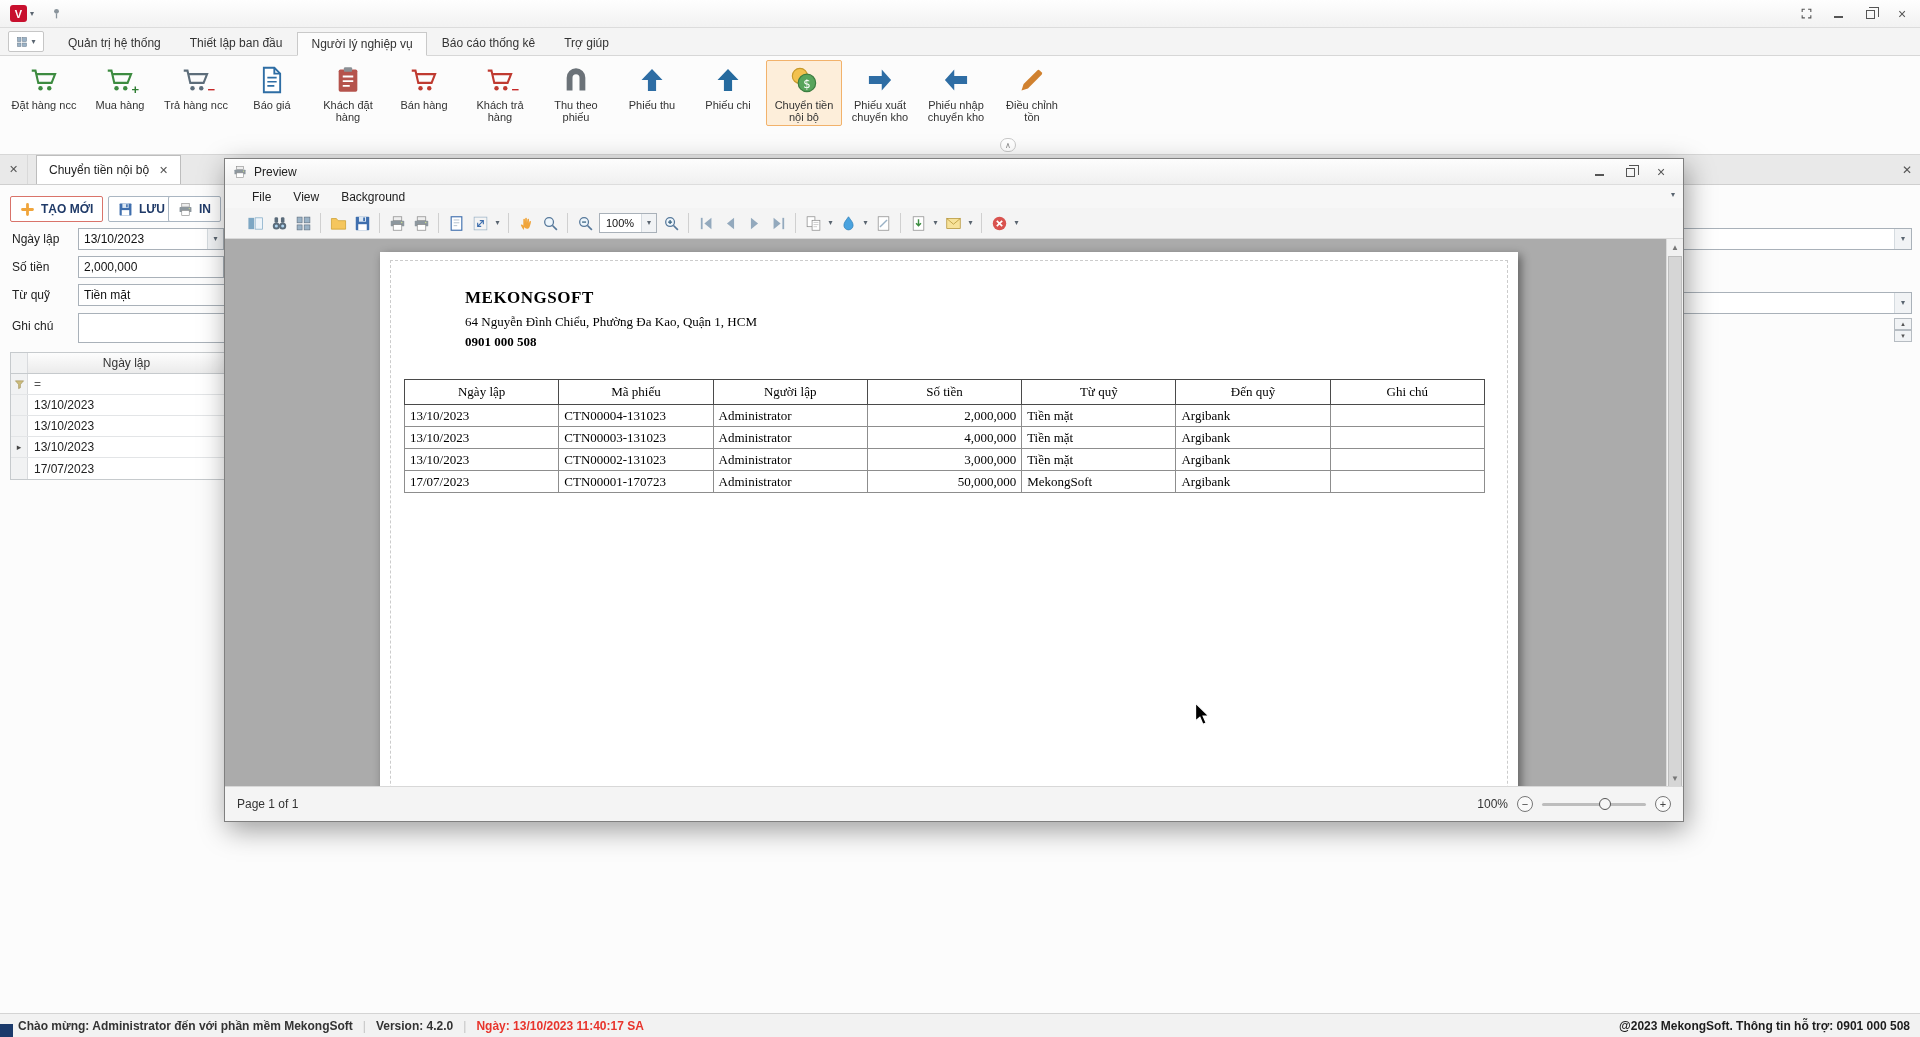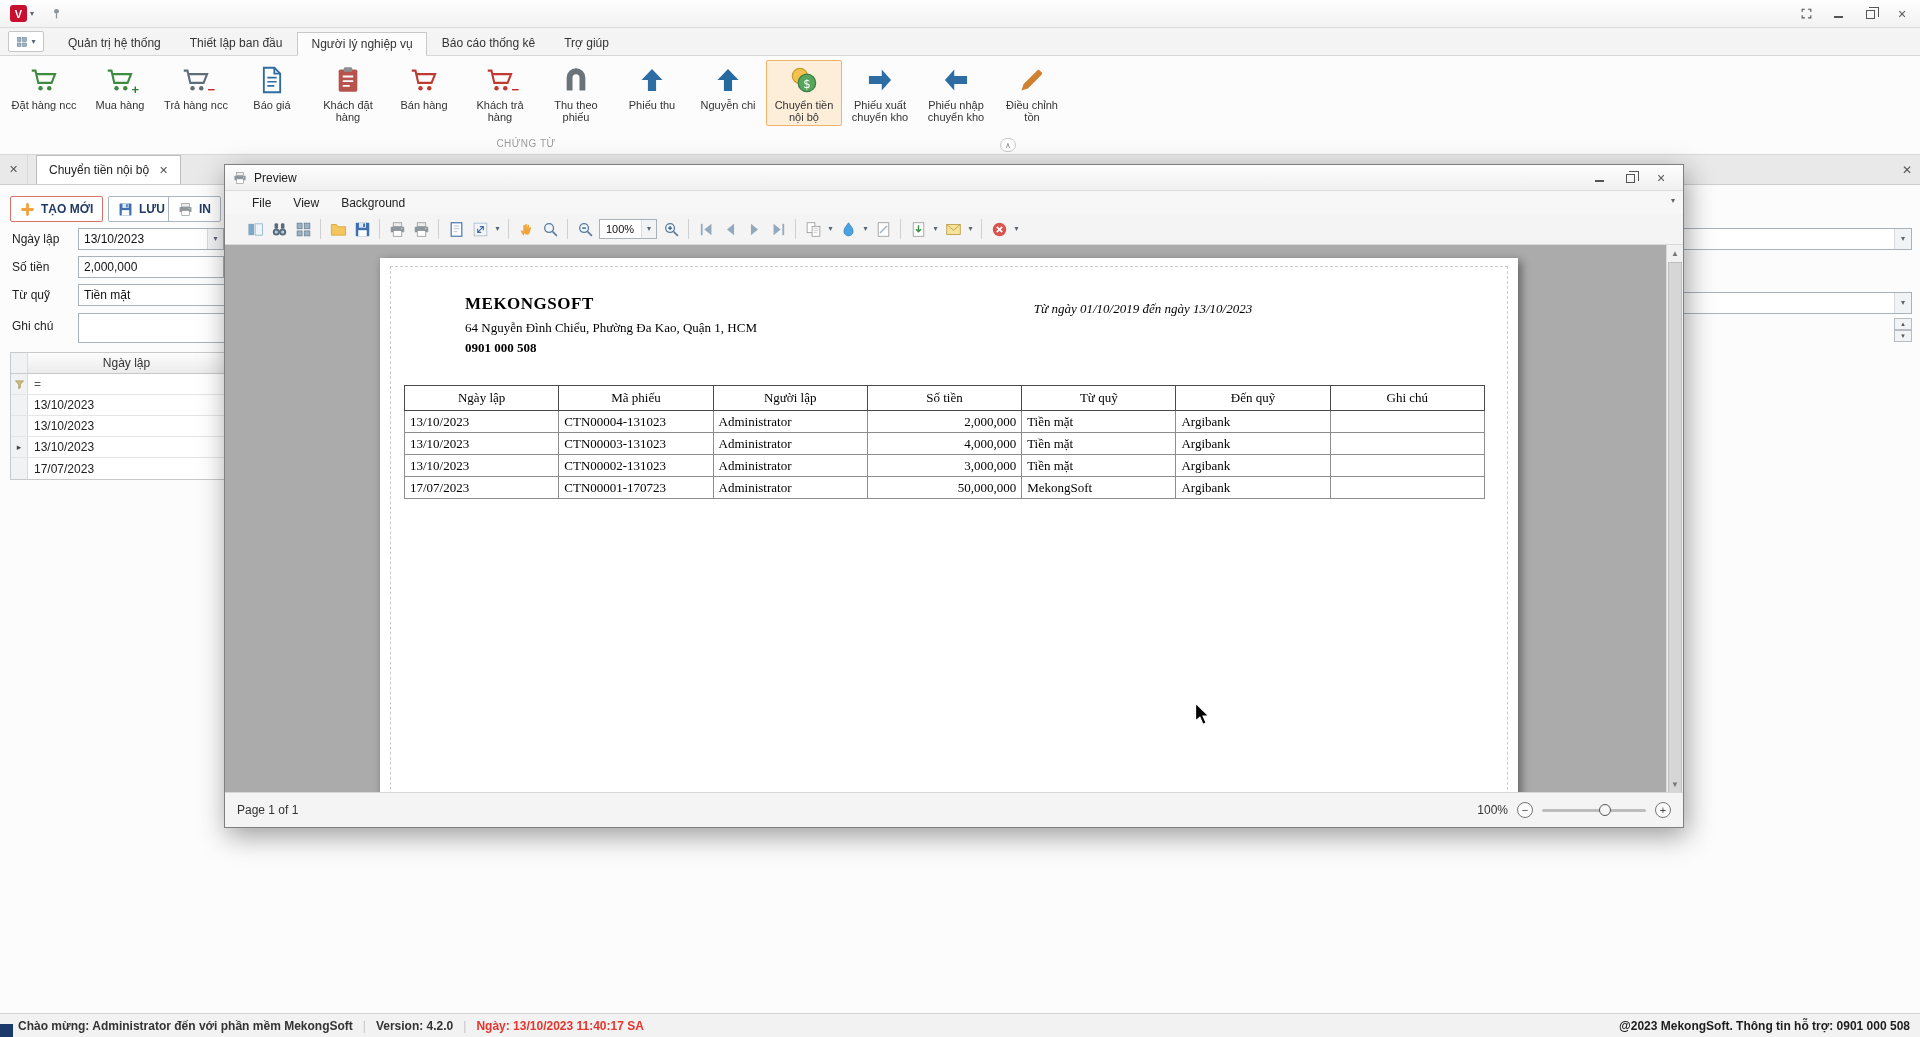--- a/index.html
+++ b/index.html
@@ -87,21 +87,21 @@
 .ghead .gcell{justify-content:center;color:#333}
 
 
 .rfrag{position:absolute;background:#fff;border:1px solid #a9b1b9;display:flex;align-items:stretch}
 .rfrag .cbtn{margin-left:auto;width:17px;display:flex;align-items:center;justify-content:center;
   background:#f1f3f5;border-left:1px solid #d5dbe0}
 .mini{position:absolute;width:18px;height:12px;border:1px solid #b6bcc2;background:#f1f3f5;
   display:flex;align-items:center;justify-content:center;font-size:7px;color:#555}
 
 
-#preview{position:absolute;left:224px;top:164px;width:1460px;height:664px;background:#f2f2f2;
+#preview{position:absolute;left:224px;top:158px;width:1460px;height:664px;background:#f2f2f2;
   border:1px solid #7f7f7f;box-shadow:3px 8px 26px rgba(0,0,0,.38);display:flex;flex-direction:column;z-index:50}
 .pv-title{height:26px;background:linear-gradient(#fdfdfd,#f0f0f0);border-bottom:1px solid #dddddd;
   display:flex;align-items:center;gap:7px;padding:0 8px}
 .pv-title .t{font-size:12px;color:#222}
 .pv-btns{margin-left:auto;display:flex;gap:15px;align-items:center;padding-right:6px}
 .pv-menu{height:23px;display:flex;align-items:center;padding-left:16px;background:#f7f7f7;position:relative}
 .mi{padding:3px 11px;font-size:12px;color:#222}
 .pv-overflow{position:absolute;right:8px;top:6px}
 .pv-tools{height:31px;background:#f4f4f4;border-bottom:1px solid #d8d8d8;display:flex;
   align-items:center;padding-left:18px}
@@ -422,21 +422,21 @@
           </svg>
         </span>
       <span class="rlabel">Phiếu thu</span>
     </div>
     <div class="ritem">
       <span class="ricon" style="color:#256a9e">
           <svg>
             <use href="#sy-up"></use>
           </svg>
         </span>
-      <span class="rlabel">Nguyễn chi</span>
+      <span class="rlabel">Phiếu chi</span>
     </div>
     <div class="ritem active">
       <span class="ricon">
           <svg>
             <use href="#sy-coins"></use>
           </svg>
         </span>
       <span class="rlabel">Chuyển tiền nội bộ</span>
     </div>
     <div class="ritem">
@@ -457,21 +457,20 @@
     </div>
     <div class="ritem">
       <span class="ricon c-orange">
           <svg>
             <use href="#sy-pencil"></use>
           </svg>
         </span>
       <span class="rlabel">Điều chỉnh tồn</span>
     </div>
   </div>
-  <div id="groupLabel">CHỨNG TỪ</div>
   <div id="ribCollapse">∧</div>
 </div>
 
 <div id="docbar">
   <span class="closeall">✕</span>
   <span class="doctab">
     <span>Chuyển tiền nội bộ</span>
     <span class="x">✕</span>
   </span>
   <span class="stripclose">✕</span>
@@ -727,21 +726,20 @@
 
   <div class="pv-view">
     <div class="page rep">
       <div class="pmargin"></div>
       <div class="rep-co">
         <div class="nm">MEKONGSOFT</div>
         <div class="ad">64 Nguyễn Đình Chiểu, Phường Đa Kao, Quận 1, HCM</div>
         <div class="ph">0901 000 508</div>
       </div>
       <div class="rep-hd">
-        <div class="dr">Từ ngày 01/10/2019 đến ngày 13/10/2023</div>
       </div>
       <table class="reptbl">
         <thead>
           <tr>
             <th>Ngày lập</th>
             <th>Mã phiếu</th>
             <th>Người lập</th>
             <th>Số tiền</th>
             <th>Từ quỹ</th>
             <th>Đến quỹ</th>

